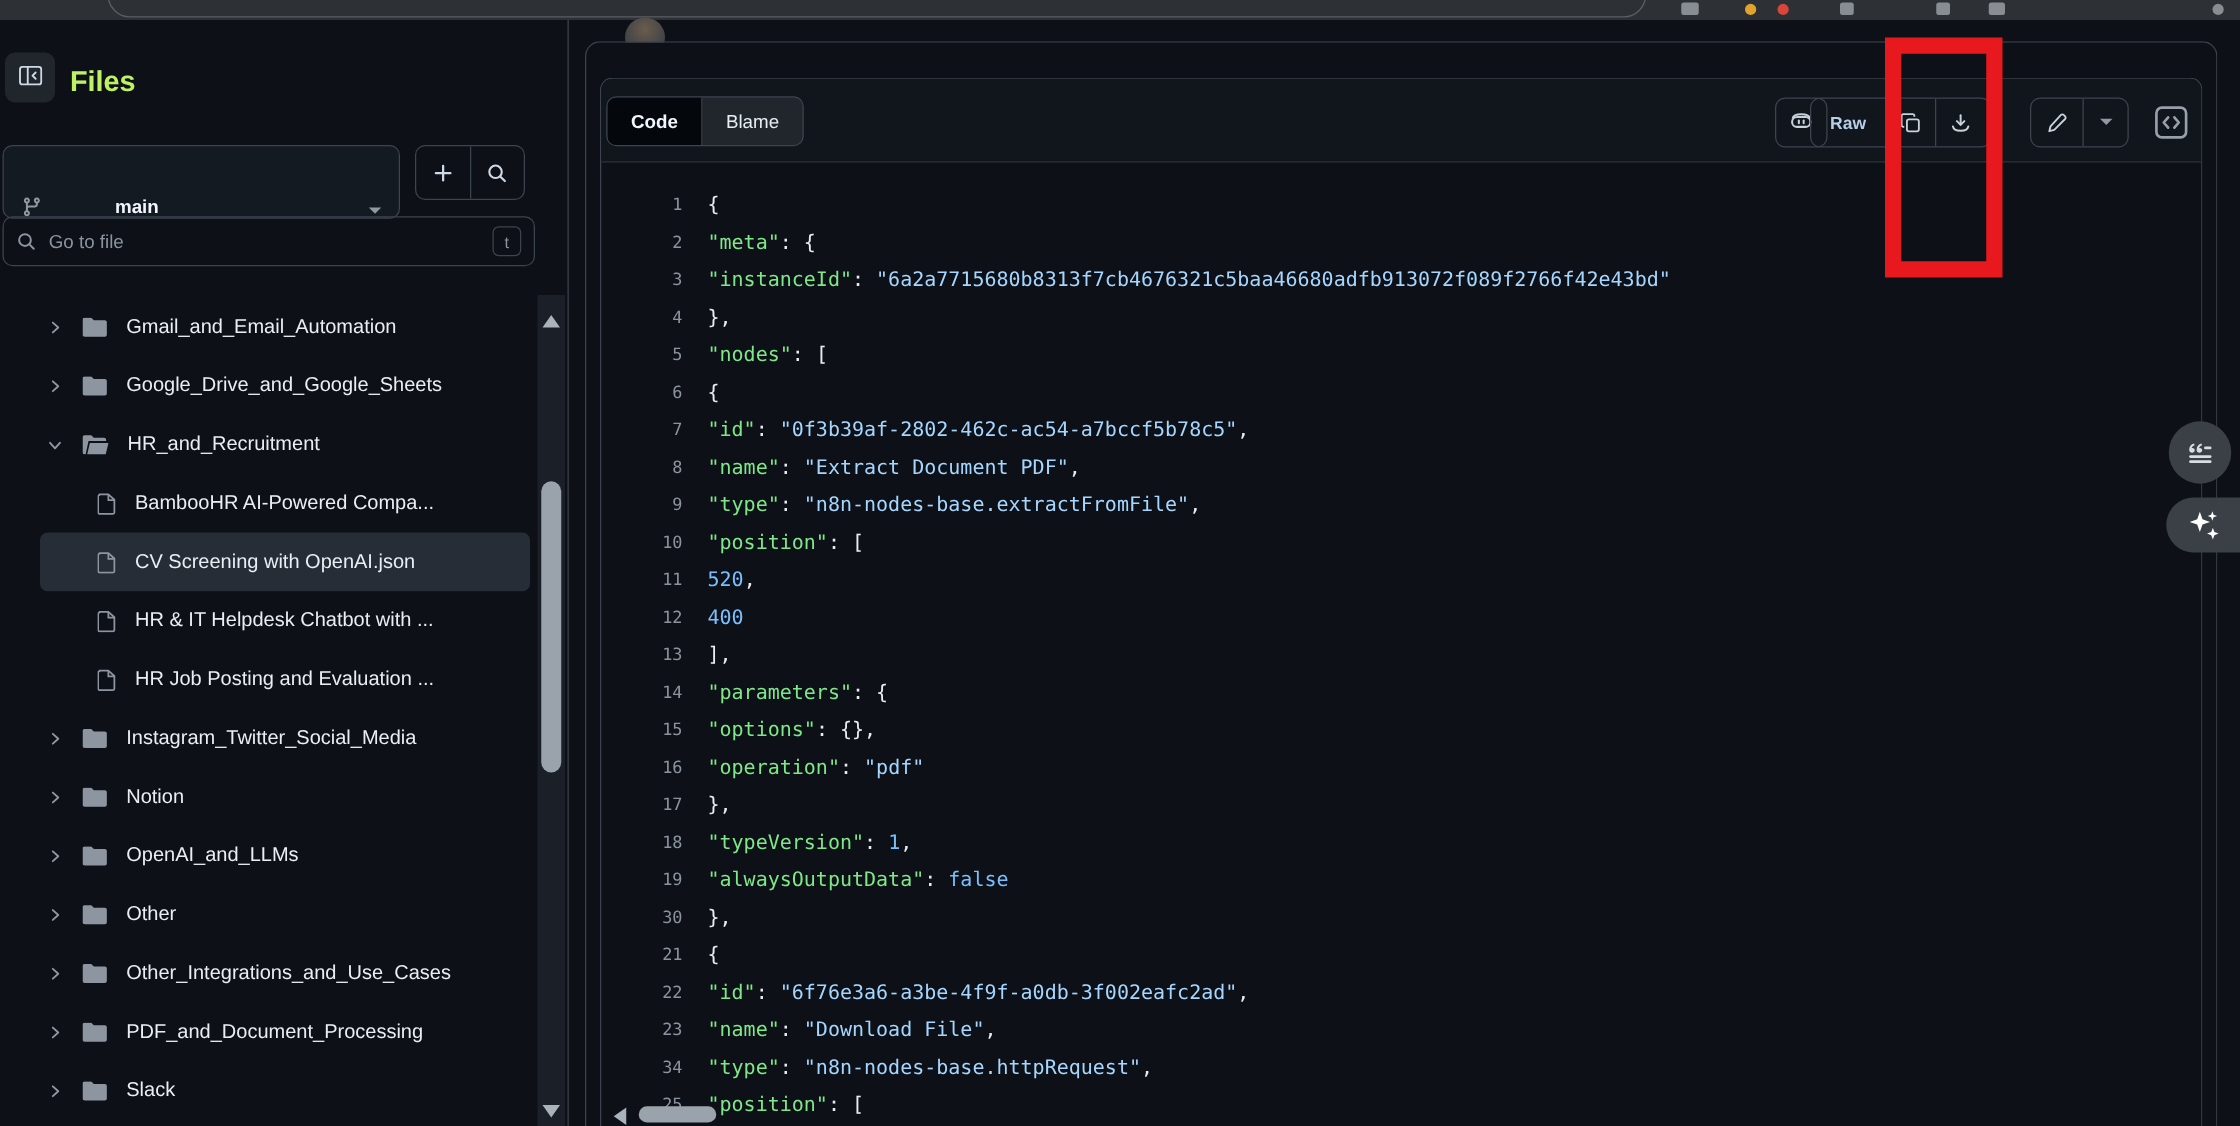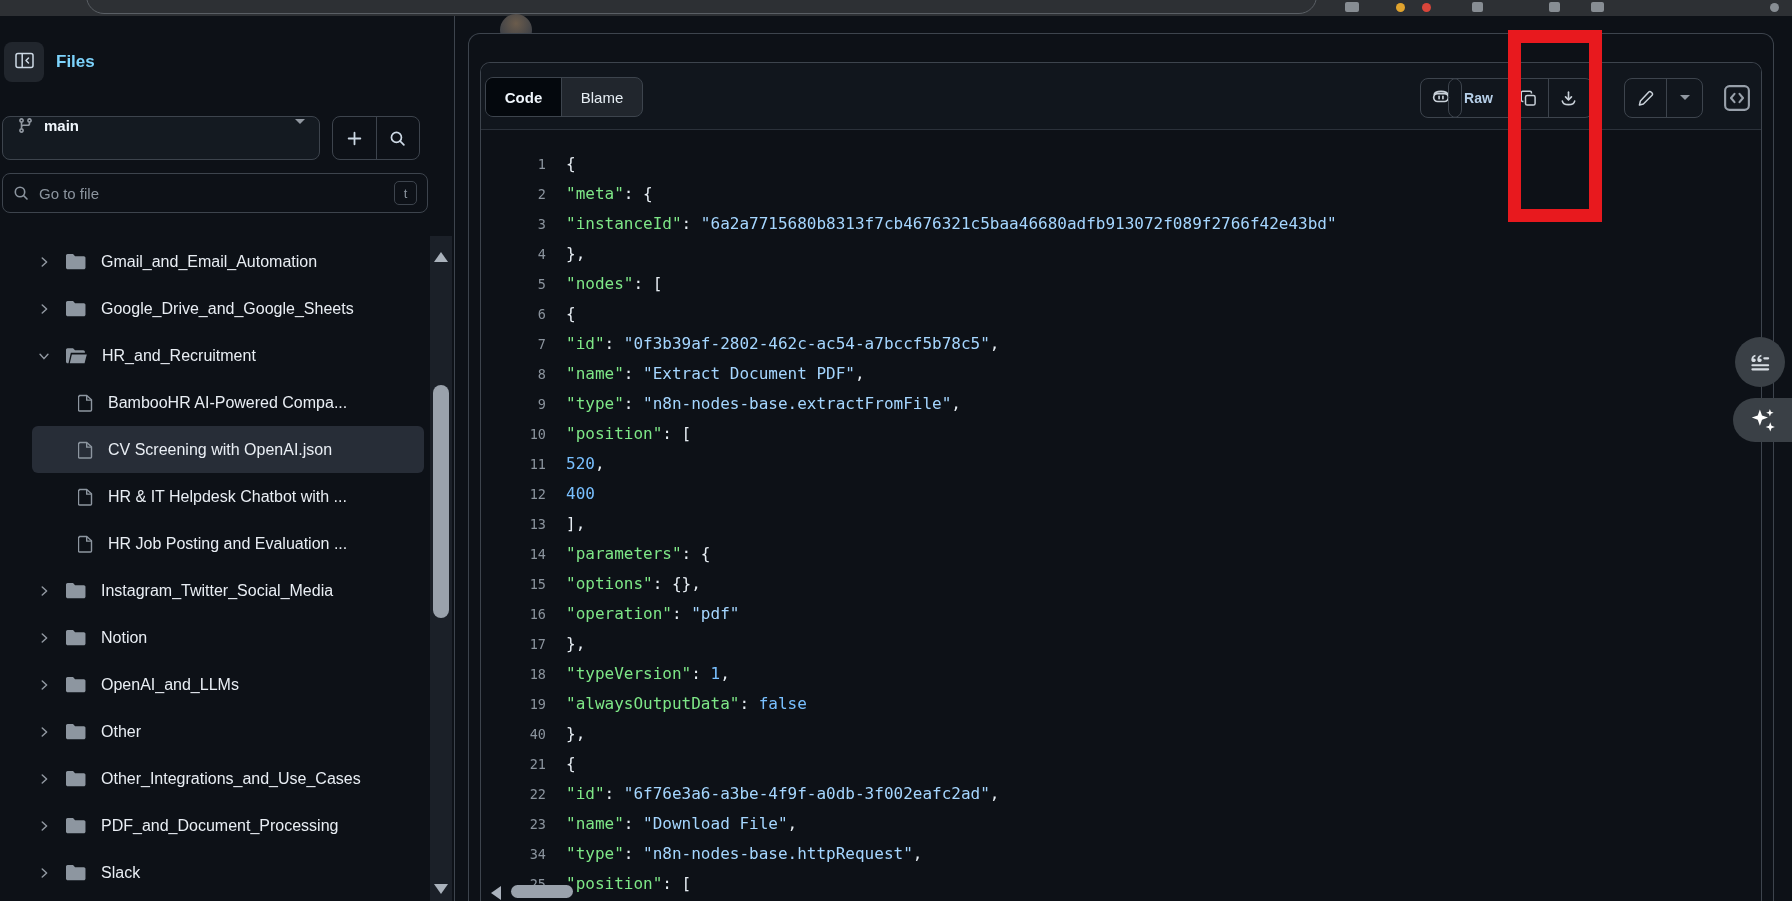--- a/index.html
+++ b/index.html
@@ -11,22 +11,22 @@
     color:#e6edf3;
   }
   
   .browser-bar{position:absolute;left:0;top:0;width:1792px;height:16px;background:#2d3034;overflow:hidden;}
   .url-bar{position:absolute;left:86px;top:-24px;width:1231px;height:38px;border:1px solid #5a5f65;border-radius:18px;background:#2d3034;}
   .b-ic{position:absolute;top:2px;border-radius:2px;background:#878d93;}
   .b-dot{position:absolute;top:3px;width:9px;height:9px;border-radius:50%;}
   
   .sidebar{position:absolute;left:0;top:16px;width:454px;height:885px;background:#0d1117;}
   .collapse-btn{position:absolute;left:4px;top:26px;width:40px;height:40px;background:#21262d;border:none;border-radius:8px;color:#cdd9e5;display:flex;align-items:center;justify-content:center;cursor:pointer;}
-  .files-title{position:absolute;left:56px;top:36px;font-size:17px;font-weight:bold;color:#7dd3fc;}
-  .branch-btn{position:absolute;left:2px;top:100px;width:318px;height:44px;background:#141a21;border:1px solid #3d444d;border-radius:8px;display:flex;align-items:flex-start;padding:0 14px;color:#9198a1;cursor:pointer;}
+  .files-title{position:absolute;left:56px;top:36px;font-size:23px;font-weight:bold;color:#bef264;}
+  .branch-btn{position:absolute;left:2px;top:100px;width:318px;height:59px;background:#141a21;border:1px solid #3d444d;border-radius:8px;display:flex;align-items:flex-end;padding:0 14px;color:#9198a1;cursor:pointer;gap:48px;}
   .branch-label{margin-left:10px;font-size:15px;font-weight:bold;color:#f0f6fc;}
   .caret-down{margin-left:auto;width:0;height:0;border:5px solid transparent;border-top-color:#9198a1;transform:translateY(2px);}
   .add-search{position:absolute;left:332px;top:100px;width:88px;height:44px;border:1px solid #3d444d;border-radius:8px;display:flex;overflow:hidden;}
   .add-search .cell{flex:1;display:flex;align-items:center;justify-content:center;color:#cdd9e5;cursor:pointer;}
   .add-search .cell:first-child{border-right:1px solid #3d444d;}
   .goto{position:absolute;left:2px;top:157px;width:426px;height:40px;border:1px solid #3d444d;border-radius:8px;display:flex;align-items:center;padding:0 10px;color:#8b949e;cursor:text;}
   .goto-ph{margin-left:10px;font-size:15px;color:#8b949e;}
   .t-badge{margin-left:auto;width:23px;height:24px;border:1px solid #3d444d;border-radius:5px;font-size:13px;color:#8b949e;display:flex;align-items:center;justify-content:center;}
   
   .tree{position:absolute;left:0;top:222px;width:430px;padding-left:28px;}
@@ -407,21 +407,21 @@
       <div class="cline"><span class="ln">10</span><span class="ctext"><span class="tok-k">"position"</span><span class="tok-p">: [</span></span></div>
       <div class="cline"><span class="ln">11</span><span class="ctext"><span class="tok-n">520</span><span class="tok-p">,</span></span></div>
       <div class="cline"><span class="ln">12</span><span class="ctext"><span class="tok-n">400</span></span></div>
       <div class="cline"><span class="ln">13</span><span class="ctext"><span class="tok-p">],</span></span></div>
       <div class="cline"><span class="ln">14</span><span class="ctext"><span class="tok-k">"parameters"</span><span class="tok-p">: {</span></span></div>
       <div class="cline"><span class="ln">15</span><span class="ctext"><span class="tok-k">"options"</span><span class="tok-p">: {},</span></span></div>
       <div class="cline"><span class="ln">16</span><span class="ctext"><span class="tok-k">"operation"</span><span class="tok-p">: </span><span class="tok-s">"pdf"</span></span></div>
       <div class="cline"><span class="ln">17</span><span class="ctext"><span class="tok-p">},</span></span></div>
       <div class="cline"><span class="ln">18</span><span class="ctext"><span class="tok-k">"typeVersion"</span><span class="tok-p">: </span><span class="tok-n">1</span><span class="tok-p">,</span></span></div>
       <div class="cline"><span class="ln">19</span><span class="ctext"><span class="tok-k">"alwaysOutputData"</span><span class="tok-p">: </span><span class="tok-n">false</span></span></div>
-      <div class="cline"><span class="ln">40</span><span class="ctext"><span class="tok-p">},</span></span></div>
+      <div class="cline"><span class="ln">30</span><span class="ctext"><span class="tok-p">},</span></span></div>
       <div class="cline"><span class="ln">21</span><span class="ctext"><span class="tok-p">{</span></span></div>
       <div class="cline"><span class="ln">22</span><span class="ctext"><span class="tok-k">"id"</span><span class="tok-p">: </span><span class="tok-s">"6f76e3a6-a3be-4f9f-a0db-3f002eafc2ad"</span><span class="tok-p">,</span></span></div>
       <div class="cline"><span class="ln">23</span><span class="ctext"><span class="tok-k">"name"</span><span class="tok-p">: </span><span class="tok-s">"Download File"</span><span class="tok-p">,</span></span></div>
       <div class="cline"><span class="ln">34</span><span class="ctext"><span class="tok-k">"type"</span><span class="tok-p">: </span><span class="tok-s">"n8n-nodes-base.httpRequest"</span><span class="tok-p">,</span></span></div>
       <div class="cline"><span class="ln">25</span><span class="ctext"><span class="tok-k">"position"</span><span class="tok-p">: [</span></span></div>
     </div>
 
   <span class="h-arrow"></span>
   <span class="h-thumb"></span>
 </section>

